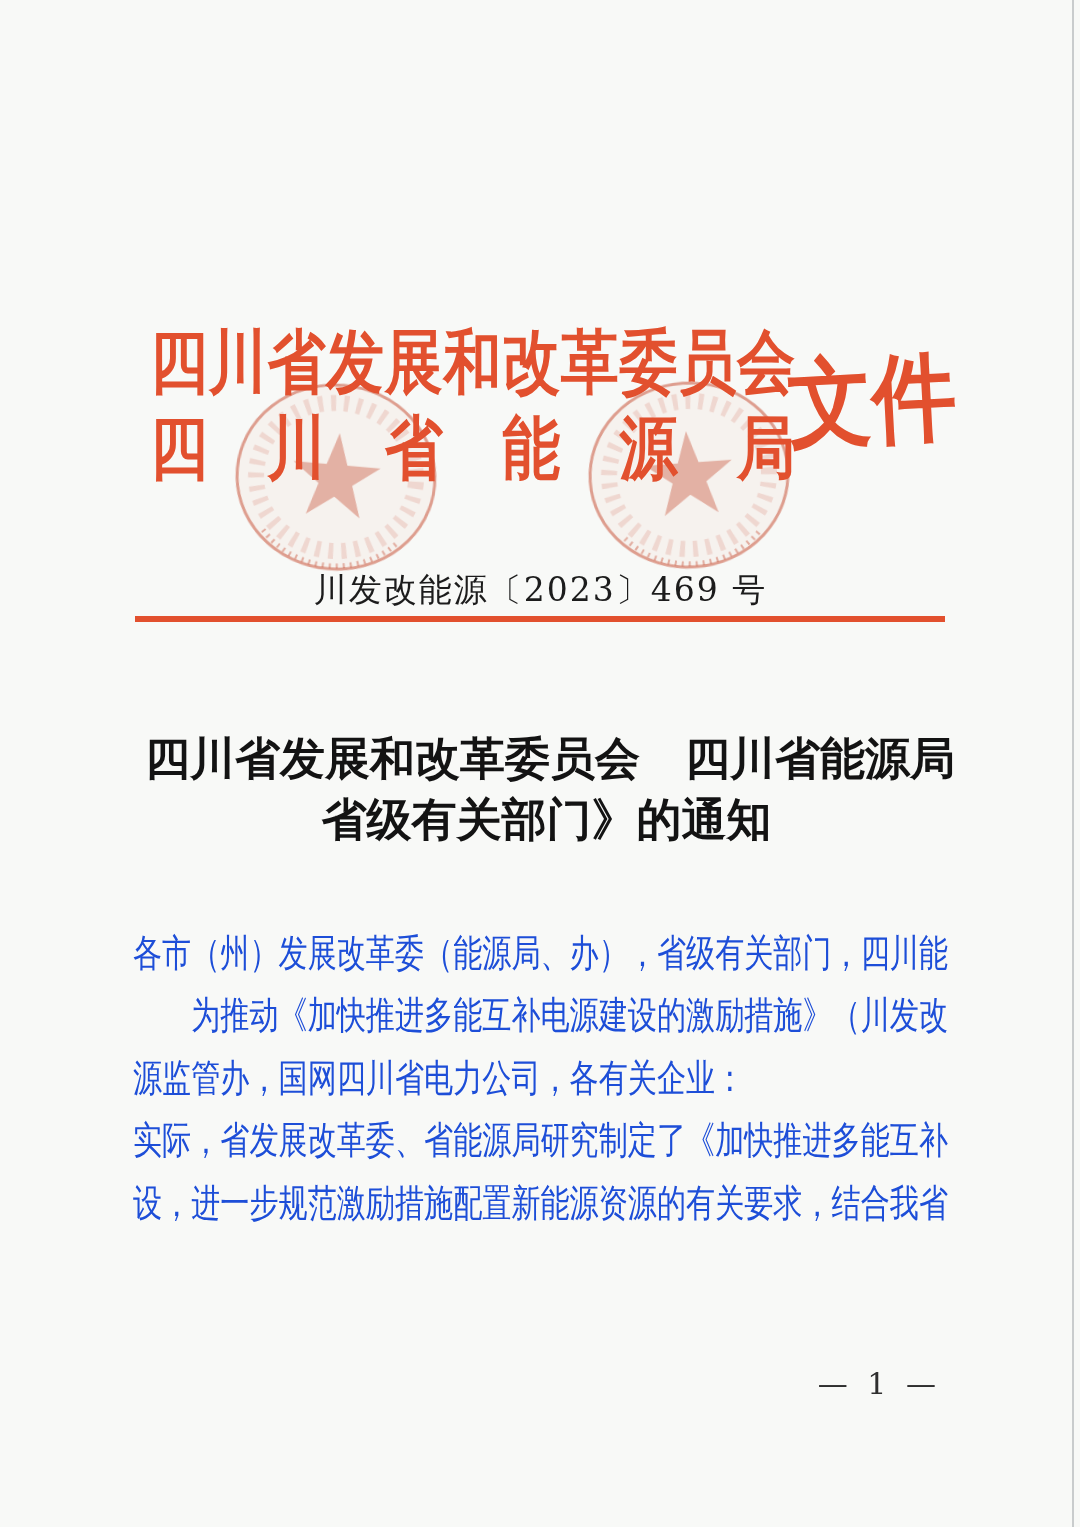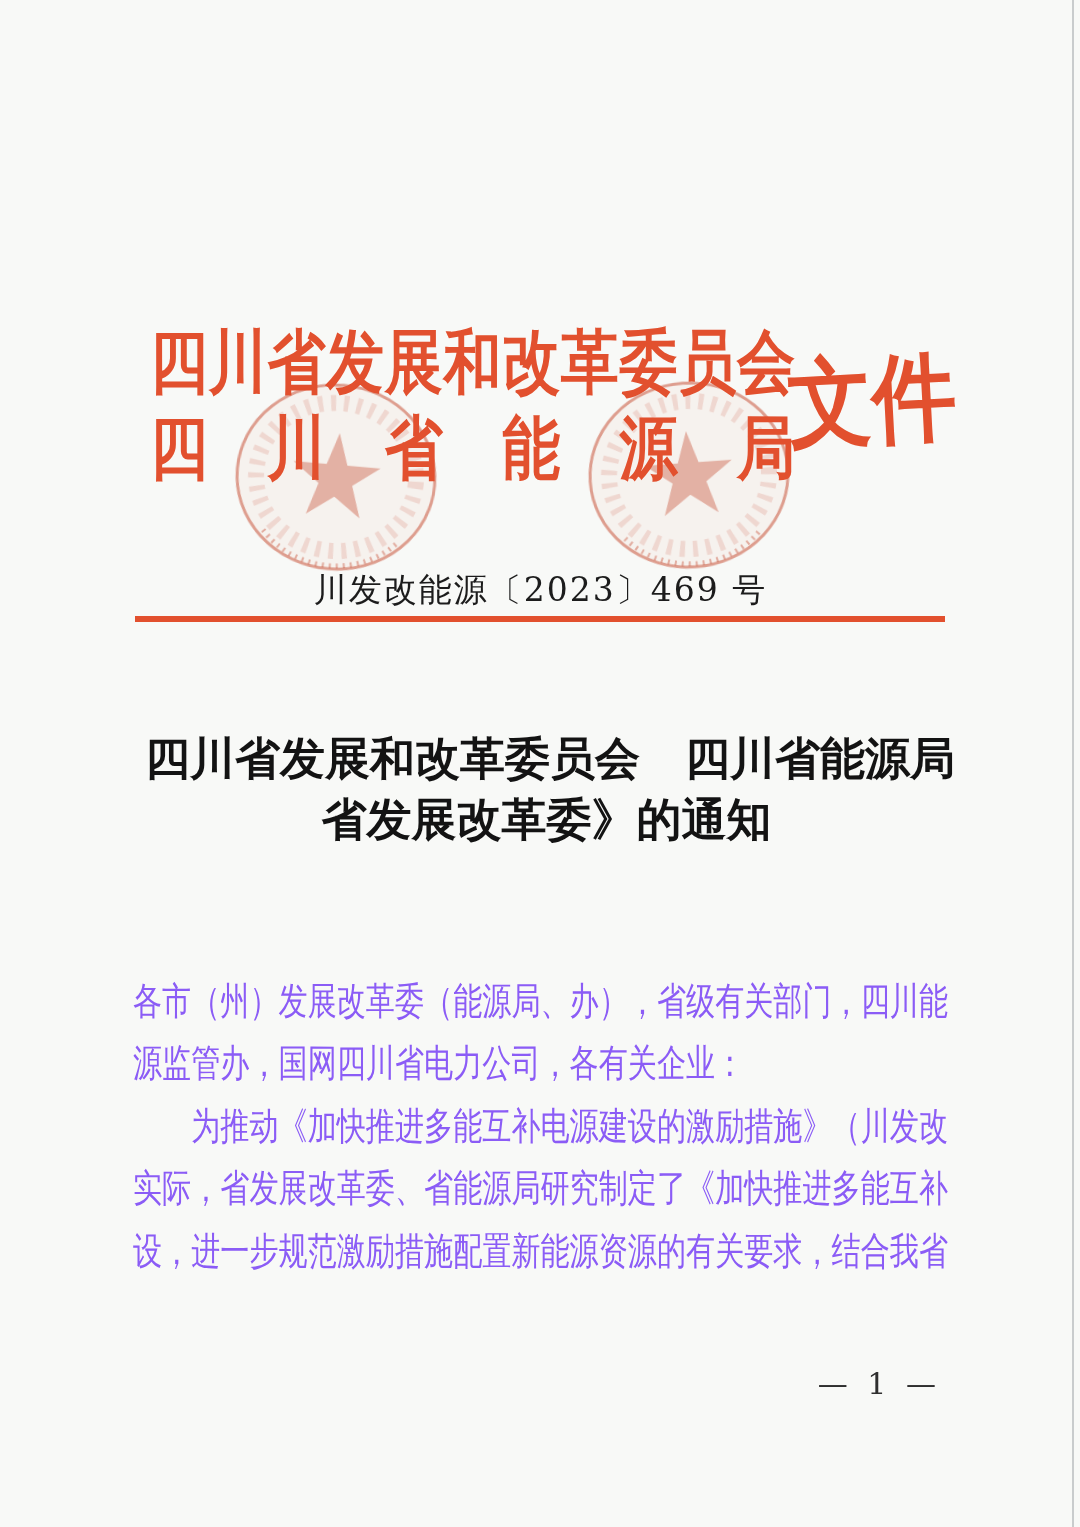--- a/index.html
+++ b/index.html
@@ -31,21 +31,21 @@
   }
   .redline{position:absolute;left:135px;top:616px;width:810px;height:6px;background:var(--red);z-index:3;}
   
   .title{
     position:absolute;left:133px;top:728px;width:815px;text-align:center;
     font-weight:bold;color:#131313;font-size:45px;line-height:61px;z-index:3;
   }
   .title-line{white-space:nowrap;height:61px;margin-left:12px;}
   .tfit{display:inline-block;transform-origin:center center;white-space:nowrap;}
   
-  .bodytext{position:absolute;left:133px;top:970px;width:815px;font-size:38px;color:#8b5cf6;z-index:3;}
+  .bodytext{position:absolute;left:133px;top:922px;width:815px;font-size:38px;color:#1d4ed8;z-index:3;}
   .body-line{height:62.4px;line-height:62.4px;white-space:nowrap;overflow:visible;}
   .bfit{display:inline-block;transform-origin:left center;white-space:nowrap;}
   .indent::before{content:"\3000\3000";}
   
   .pagenum{
     position:absolute;left:133px;top:1366px;width:808px;text-align:right;
     font-size:30px;line-height:36px;color:#2f2f2f;letter-spacing:5px;z-index:3;
   }
   .scan-edge{position:absolute;left:1072px;top:0;width:2px;height:1527px;background:#c9cccd;z-index:4;}
 </style>
@@ -93,27 +93,27 @@
       <span>文</span>
       <span>件</span>
     </div>
 
   <div class="docnum">川发改能源〔2023〕469 号</div>
 
   <div class="redline"></div>
 
   <div class="title">
     <div class="title-line"><span class="tfit" style="transform: scaleX(1);">四川省发展和改革委员会　四川省能源局</span></div>
-    <div class="title-line"><span class="tfit" style="transform: scaleX(1);">省发展改革委》的通知</span></div>
+    <div class="title-line"><span class="tfit" style="transform: scaleX(1);">省级有关部门》的通知</span></div>
   </div>
 
   <div class="bodytext">
     <div class="body-line"><span class="bfit" style="transform: scaleX(0.765977);">各市（州）发展改革委（能源局、办），省级有关部门，四川能</span></div>
+    <div class="body-line"><span class="bfit indent" style="transform: scaleX(0.765977);">为推动《加快推进多能互补电源建设的激励措施》（川发改</span></div>
     <div class="body-line"><span class="bfit" style="transform: scaleX(0.765977);">源监管办，国网四川省电力公司，各有关企业：</span></div>
-    <div class="body-line"><span class="bfit indent" style="transform: scaleX(0.765977);">为推动《加快推进多能互补电源建设的激励措施》（川发改</span></div>
     <div class="body-line"><span class="bfit" style="transform: scaleX(0.765977);">实际，省发展改革委、省能源局研究制定了《加快推进多能互补</span></div>
     <div class="body-line"><span class="bfit" style="transform: scaleX(0.765977);">设，进一步规范激励措施配置新能源资源的有关要求，结合我省</span></div>
   </div>
 
   <div class="pagenum">— 1 —</div>
 
   <div class="scan-edge"></div>
 </div>
 
 </body></html>

